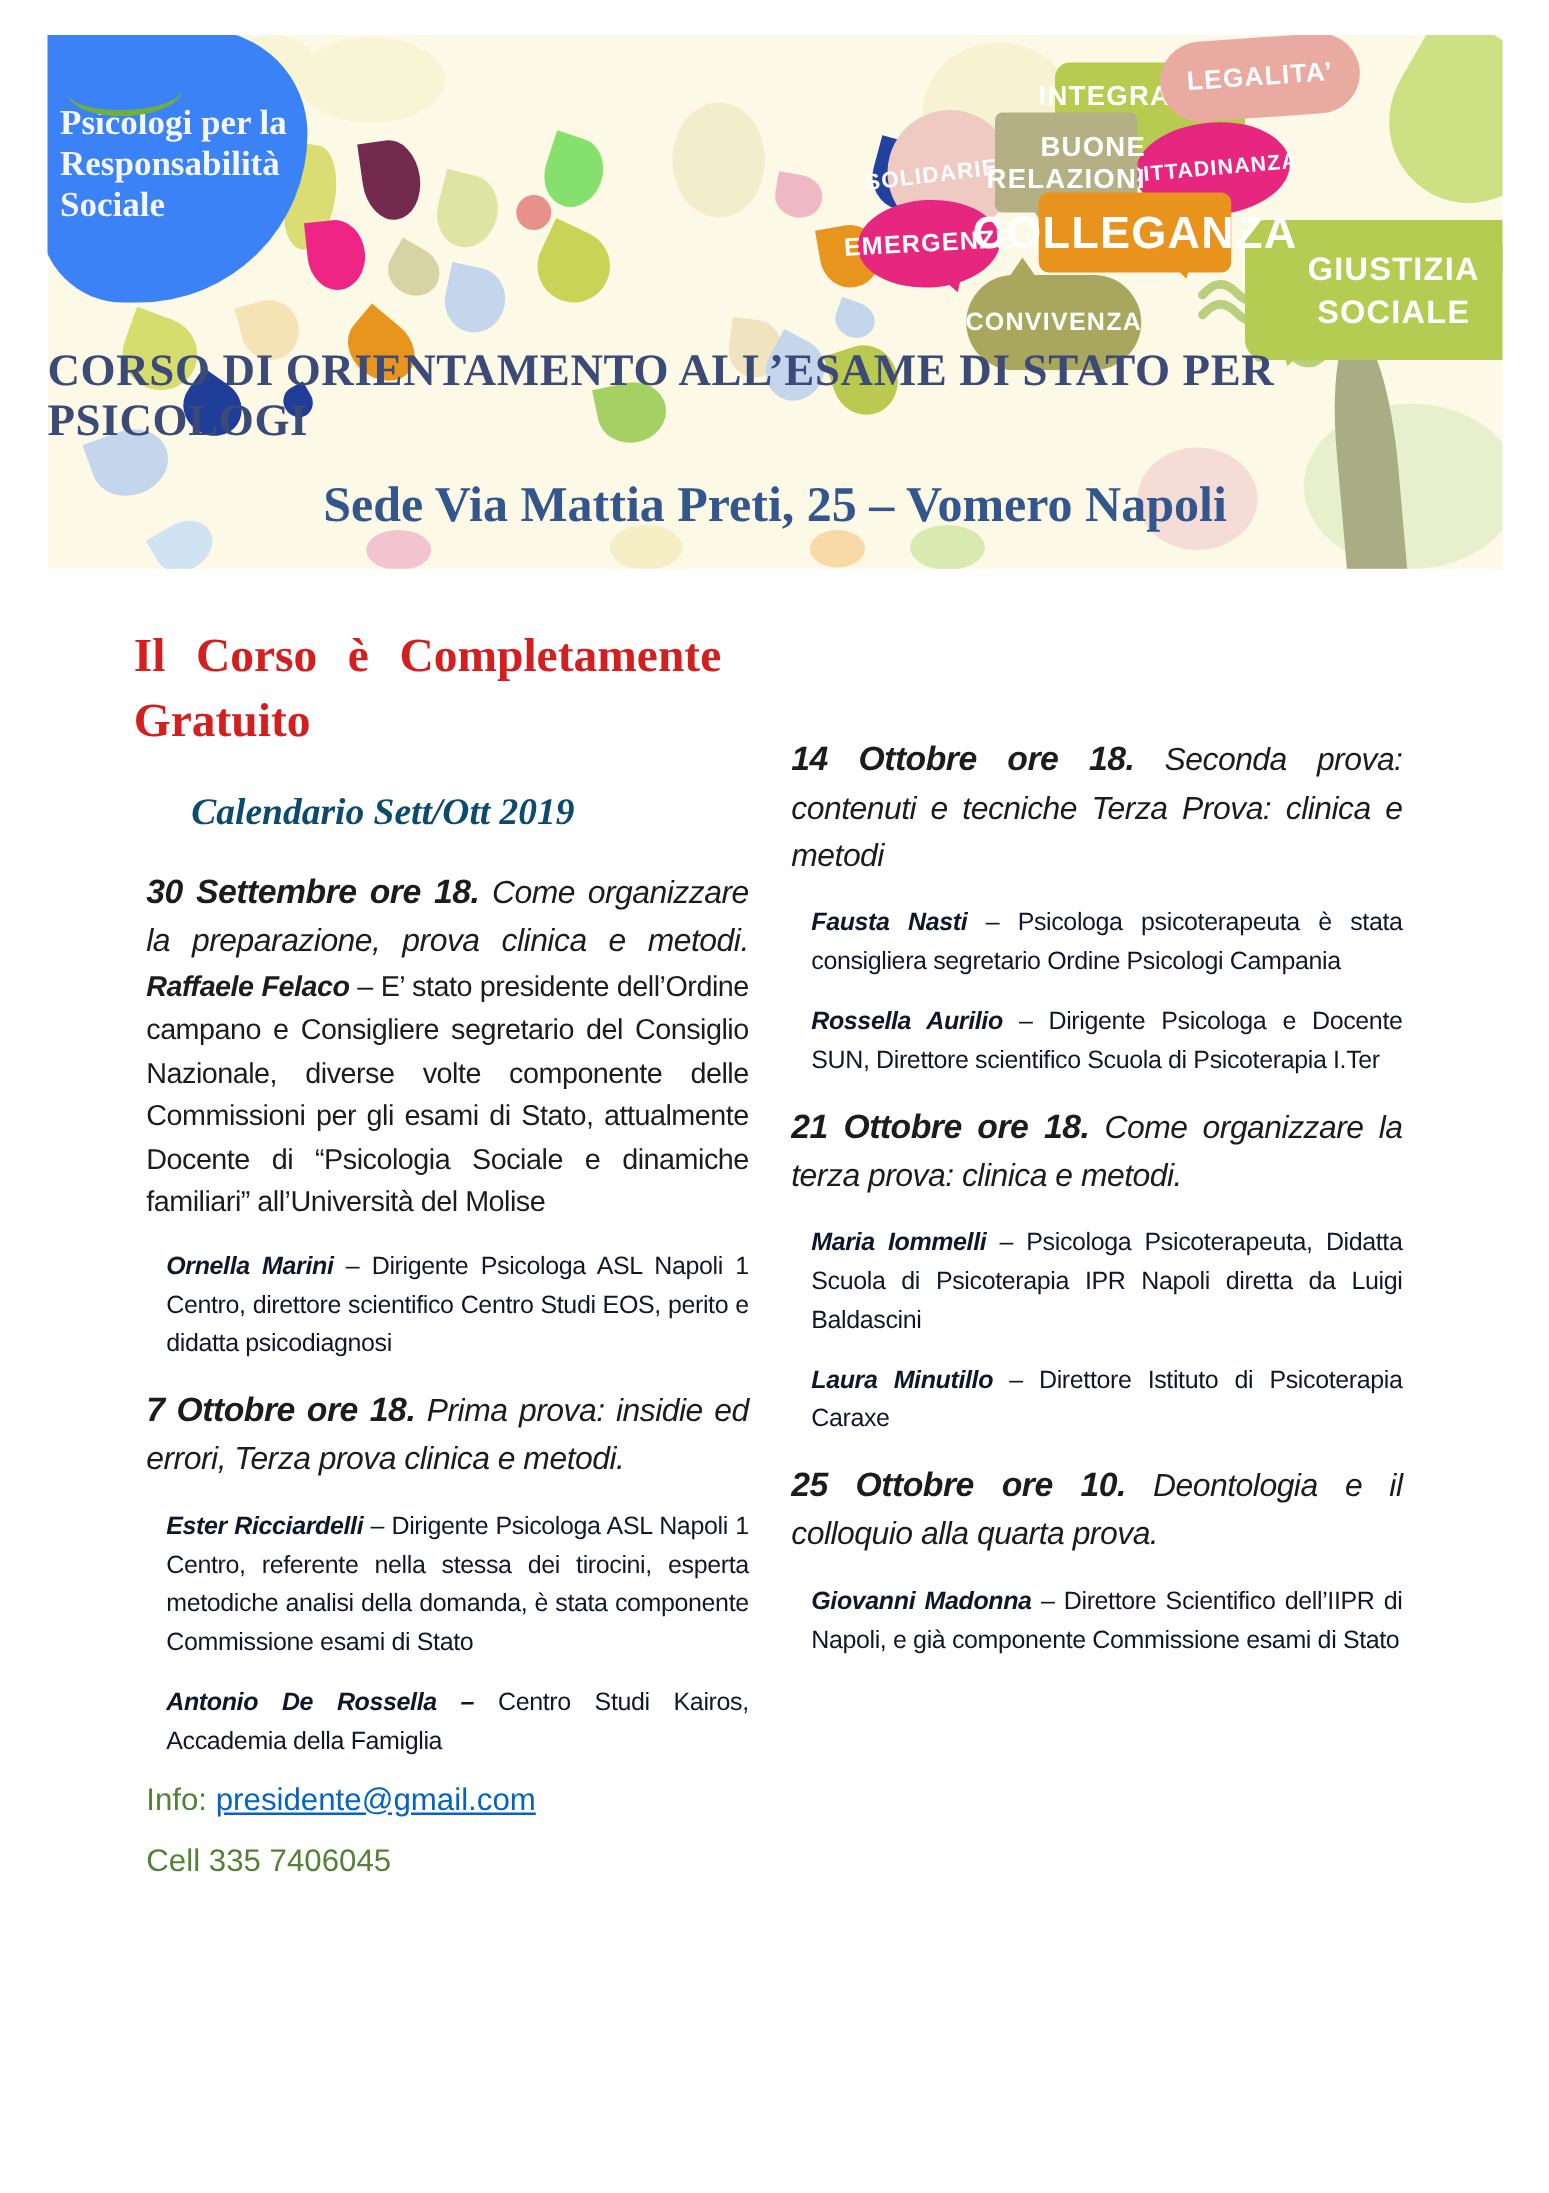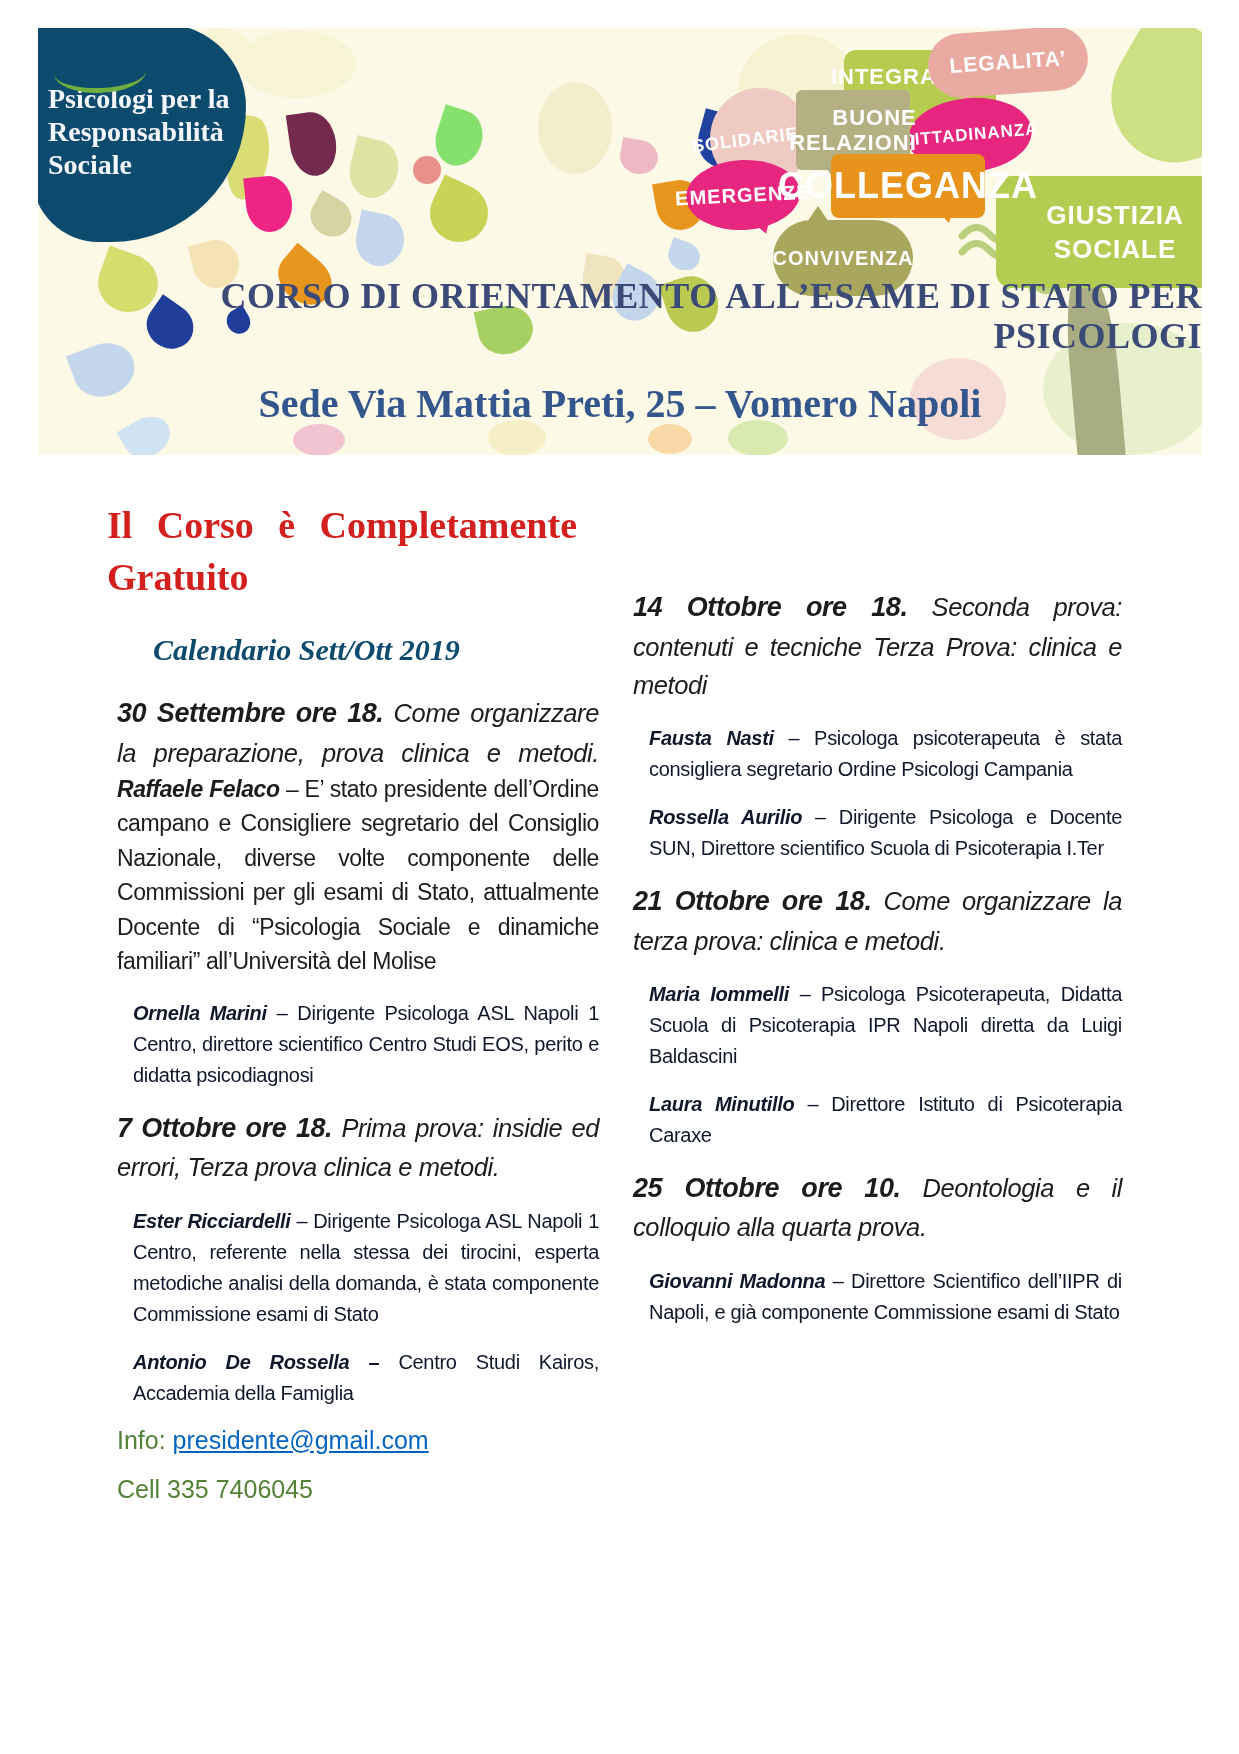--- a/index.html
+++ b/index.html
@@ -5,21 +5,21 @@
   html,body{margin:0;padding:0;background:#888;}
   #page{position:relative;width:1239px;height:1754px;background:#ffffff;margin:0 auto;overflow:hidden;
         font-family:"Liberation Sans","DejaVu Sans",sans-serif;color:#1c1c1c;}
 
   
   #banner{position:absolute;left:38px;top:28px;width:1164px;height:427px;background:#fcf9e6;overflow:hidden;}
   #decor{position:absolute;inset:0;z-index:1;}
   .petal{position:absolute;border-radius:0 50% 50% 50%;}
 
   
-  #logo{position:absolute;left:-6px;top:-4px;width:214px;height:218px;background:#0c4a6e;
+  #logo{position:absolute;left:-6px;top:-4px;width:214px;height:218px;background:#3b82f6;
         border-radius:6px 92px 150px 74px;z-index:6;padding:58px 0 0 16px;box-sizing:border-box;}
   #logo .arc{position:absolute;left:22px;top:28px;width:92px;height:36px;border:0;
              border-bottom:5px solid #6fae41;border-radius:50%;transform:rotate(-2deg);}
   #logo .ltxt{font-family:"Liberation Serif","DejaVu Serif",serif;font-weight:bold;
               color:#f4f6fb;font-size:28px;line-height:33px;}
 
   
   .bub{position:absolute;--bg:#ccc;background:var(--bg);color:#fff;font-weight:bold;
        display:flex;align-items:center;justify-content:center;text-align:center;
        letter-spacing:1px;z-index:5;}
@@ -43,21 +43,21 @@
   
   .trunk{position:absolute;left:1032px;top:235px;width:48px;height:210px;background:#a9ad83;
          border-radius:46% 54% 6px 6px;transform:rotate(-5deg);z-index:3;}
   .branch1{position:absolute;left:1052px;top:196px;width:150px;height:19px;background:#a9ad83;
            border-radius:10px;transform:rotate(-35deg);z-index:3;}
   .branch2{position:absolute;left:1014px;top:190px;width:15px;height:78px;background:#a9ad83;
            border-radius:8px;transform:rotate(24deg);z-index:3;}
   .leaf{position:absolute;z-index:3;}
 
   
-  .banner-title{position:absolute;left:0;width:100%;top:248px;text-align:right;z-index:8;
+  .banner-title{position:absolute;left:0;width:100%;top:248px;text-align:left;z-index:8;
                 font-family:"Liberation Serif","DejaVu Serif",serif;font-weight:bold;
                 color:#3c4a78;font-size:36px;line-height:40px;letter-spacing:.5px;}
   .banner-venue{position:absolute;left:0;width:100%;top:352px;text-align:center;z-index:8;
                 font-family:"Liberation Serif","DejaVu Serif",serif;font-weight:bold;
                 color:#33568d;font-size:40px;}
 
   
   .col{position:absolute;margin-top:36px;}
   #col-left{left:107px;top:463px;width:492px;}
   #col-right{left:633px;top:545px;width:489px;}

